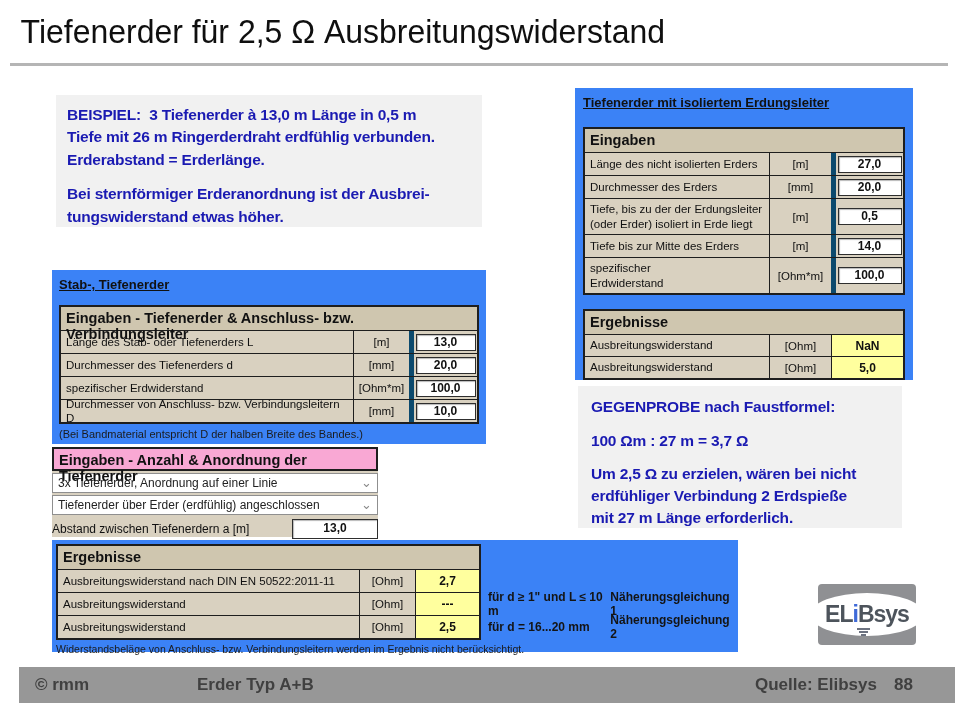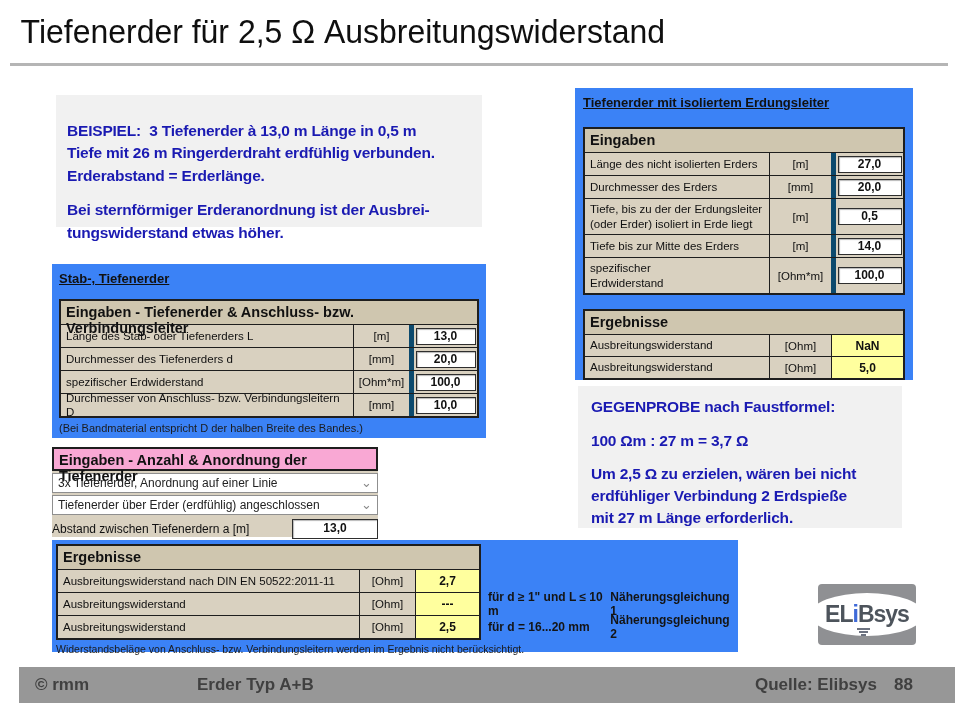--- a/index.html
+++ b/index.html
@@ -7,21 +7,21 @@
   .slide { position:relative; width:960px; height:720px; background:#ffffff; overflow:hidden; }
 
   .title { position:absolute; top:12px; left:0; width:100%; 
            font-size:34px; color:#0f0f0f; white-space:nowrap; }
   .title span { display:inline-block; transform:scaleX(.94); transform-origin:center; }
   .rule { position:absolute; top:63px; left:10px; width:938px; height:3px; background:#b5b5b5; }
 
   
   .note-box { position:absolute; background:#f1f1f1; color:#1a1ab2; font-weight:bold; }
   .note-box p { margin:0 0 12px 0; white-space:pre; }
-  .example   { left:56px;  top:95px;  width:426px; height:132px; padding:25px 11px; font-size:15.5px; line-height:1.45; letter-spacing:-0.2px; }
+  .example   { left:56px;  top:95px;  width:426px; height:132px; padding:9px 11px; font-size:15.5px; line-height:1.45; letter-spacing:-0.2px; }
   .gegenprobe{ left:578px; top:386px; width:324px; height:142px; padding:10px 13px; font-size:15.5px; line-height:1.4; letter-spacing:-0.2px; }
 
   
   .panel { position:absolute; background:#3b82f6; }
   .section-label { font-size:13px; font-weight:bold; text-decoration:underline; color:#111; }
 
   .etable { border:2px solid #1e1e1e; margin-top:13px; background:#d9d1c0; }
   .ehead  { background:#cfc6af; font-weight:bold; font-size:14.5px; color:#111; padding:3px 5px; height:23px; }
   .erow   { display:flex; border-top:1px solid #1e1e1e; align-items:center; height:23px; }
   .erow .lbl  { flex:1; font-size:11.5px; padding:1px 5px; color:#111; line-height:1.25; }
@@ -30,21 +30,21 @@
                 align-items:center; justify-content:center; font-size:11.5px; color:#111; }
   .erow .valcell { width:68px; align-self:stretch; border-left:5px solid #0c4a6e; display:flex;
                    align-items:center; justify-content:center; }
   .valbox { width:60px; height:17px; background:#fff; border:1.5px solid #2e2e2e; font-size:12px;
             font-weight:bold; text-align:center; line-height:14px; color:#111;
             box-shadow: inset 1px 1px 1px rgba(0,0,0,.28); }
   .ycell { align-self:stretch; border-left:1px solid #1e1e1e; background:#ffff9e; font-weight:bold;
            font-size:12px; color:#111; display:flex; align-items:center; justify-content:center; }
   .tnote { font-size:11px; color:#1b1b1b; margin-top:4px; }
 
-  .panel-stab { left:52px; top:264px; width:434px; height:174px; padding:7px 7px; }
+  .panel-stab { left:52px; top:270px; width:434px; height:174px; padding:7px 7px; }
 
   .panel-anordnung { left:52px; top:447px; width:326px; height:90px; padding:0; background:#d9d1c0; }
   .an-header { border:2px solid #1e1e1e; background:#f9a8d4; font-weight:bold; font-size:14.5px; color:#111; padding:3px 5px; height:24px; }
   .dropdown { margin-top:2px; height:20px; background:#fff; border:1px solid #8f8f8f; display:flex;
               align-items:center; justify-content:space-between; font-size:12px; color:#222; padding:0 5px; }
   .dd-chevron { color:#8a8a8a; font-size:13px; line-height:10px; }
   .an-last { margin-top:2px; height:24px; display:flex; align-items:center; justify-content:space-between;
              font-size:12px; color:#111; }
   .an-last .valbox { width:86px; height:20px; line-height:17px; }
 

